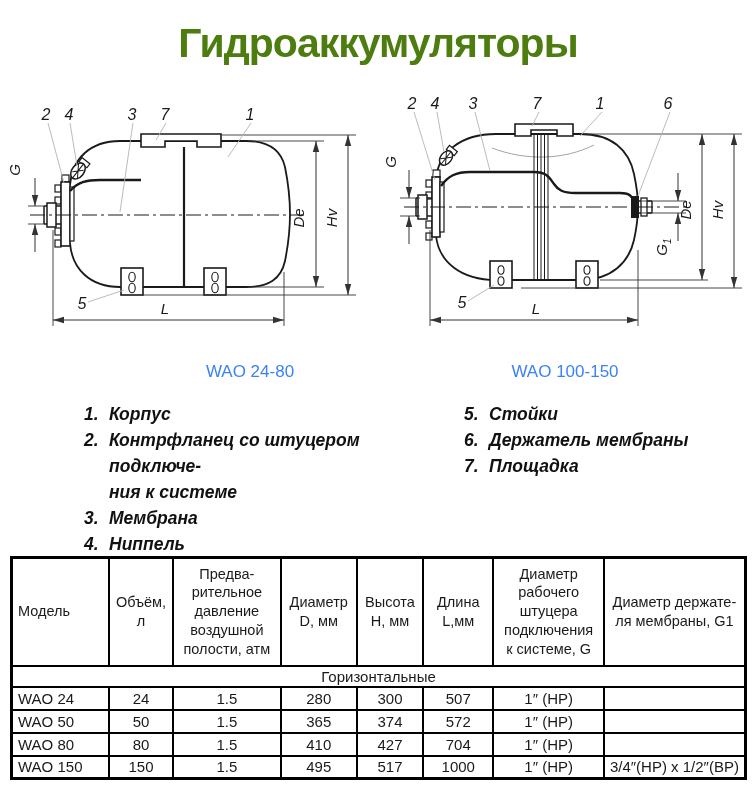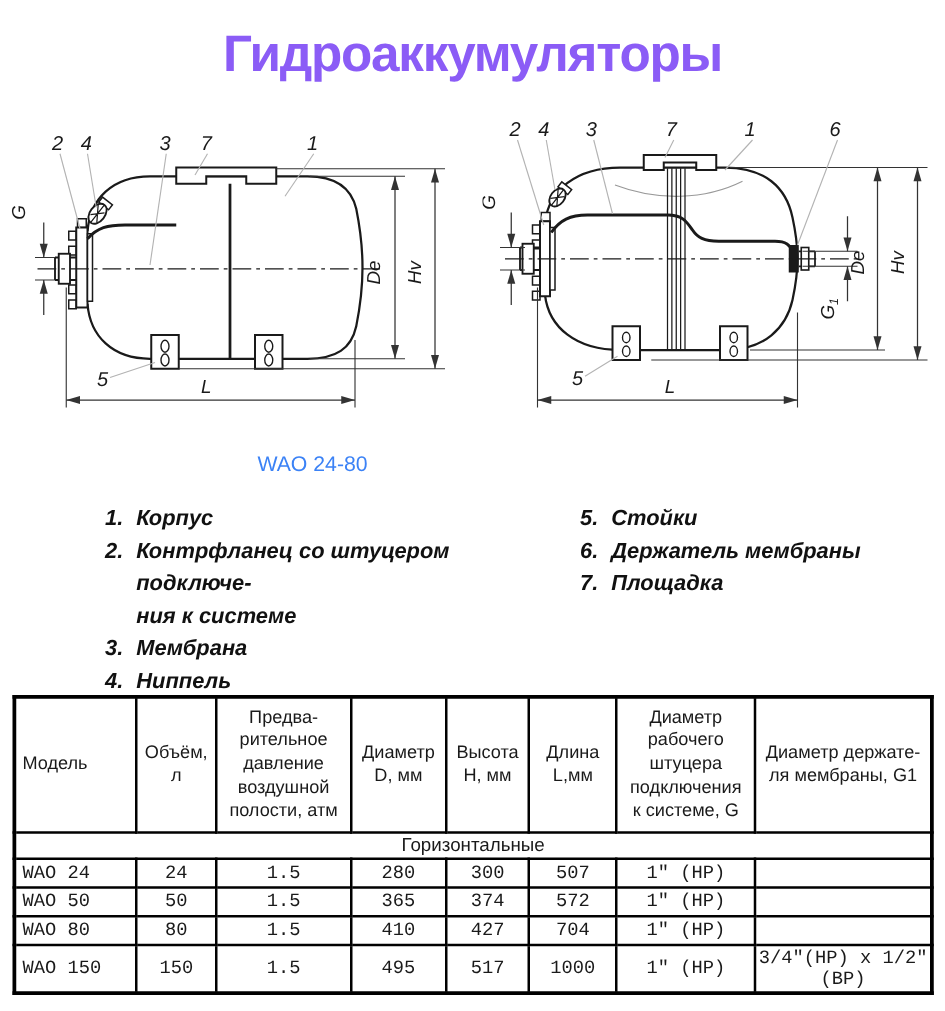--- a/index.html
+++ b/index.html
@@ -3,21 +3,21 @@
 <meta charset="utf-8">
 <style>
   html,body { margin:0; padding:0; background:#fff; }
   .page {
     position:relative; width:756px; height:809px; background:#fff;
     font-family:"Liberation Sans","DejaVu Sans",sans-serif; color:#1a1a1a;
     overflow:hidden;
   }
   .title {
     position:absolute; top:20px; left:0; width:756px; text-align:center;
-    font-size:41px; font-weight:700; letter-spacing:-1px; color:#8b5cf6;
+    font-size:41px; font-weight:700; letter-spacing:-1px; color:#4d7c0f;
   }
   .diagram { position:absolute; width:370px; height:255px; }
   .diagram.left  { left:8px;  top:90px; }
   .diagram.right { left:386px; top:90px; }
   svg text {
     font-family:"Liberation Sans","DejaVu Sans",sans-serif;
     font-style:italic; fill:#1a1a1a;
   }
   svg .co  { font-size:16px; }
   svg .dim { font-size:15px; }
@@ -42,21 +42,21 @@
   .spec-table th, .spec-table td {
     border:2.5px solid #000; overflow:hidden;
   }
   .spec-table th {
     font-weight:400; font-size:14.5px; line-height:1.3;
     text-align:center; vertical-align:middle; white-space:pre-line; padding:3px 1px;
   }
   .spec-table th.model-col { text-align:left; padding-left:5px;margin-left:33px; }
   .spec-table tr.head-row { height:108px; }
   .spec-table tr.section-row { height:19px; }
-  .spec-table tr.data-row { height:23px;font-family:Liberation Mono, monospace; }
+  .spec-table tr.data-row { height:23px; }
   .spec-table td {
     font-size:15px; text-align:center; vertical-align:middle; padding:1px 2px;
   }
   .spec-table td.model-cell { text-align:left; padding-left:5px; }
   .spec-table td.section-cell { font-size:15px; }
 </style>
 </head>
 <body>
 
 <div class="page">
@@ -260,20 +260,21 @@
       <text class="co" x="49" y="19" text-anchor="middle">4</text>
       <text class="co" x="87" y="19" text-anchor="middle">3</text>
       <text class="co" x="151" y="19" text-anchor="middle">7</text>
       <text class="co" x="214" y="19" text-anchor="middle">1</text>
       <text class="co" x="282" y="19" text-anchor="middle">6</text>
       <text class="co" x="76" y="218" text-anchor="middle">5</text>
     </svg>
   </div>
 
   <div class="caption left">WAO 24-80</div>
+  <div class="caption right">WAO 100-150</div>
 
   <div class="legend colL">
     <div class="legend-item">
       <span class="legend-num">1.</span>
       <span class="legend-text">Корпус</span>
     </div>
     <div class="legend-item">
       <span class="legend-num">2.</span>
       <span class="legend-text">Контрфланец со штуцером подключе-
 ния к системе</span>

